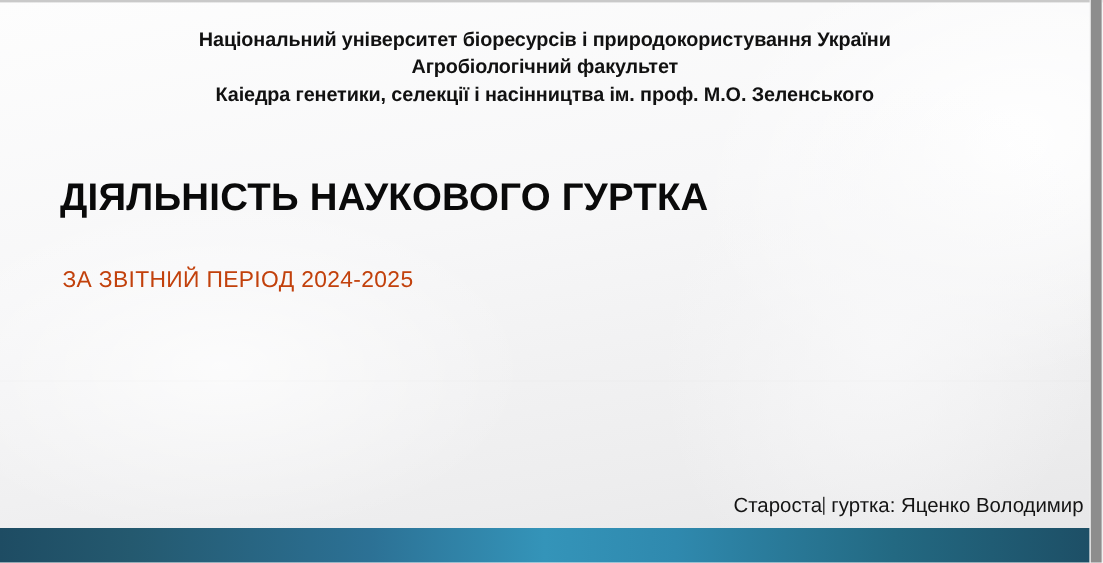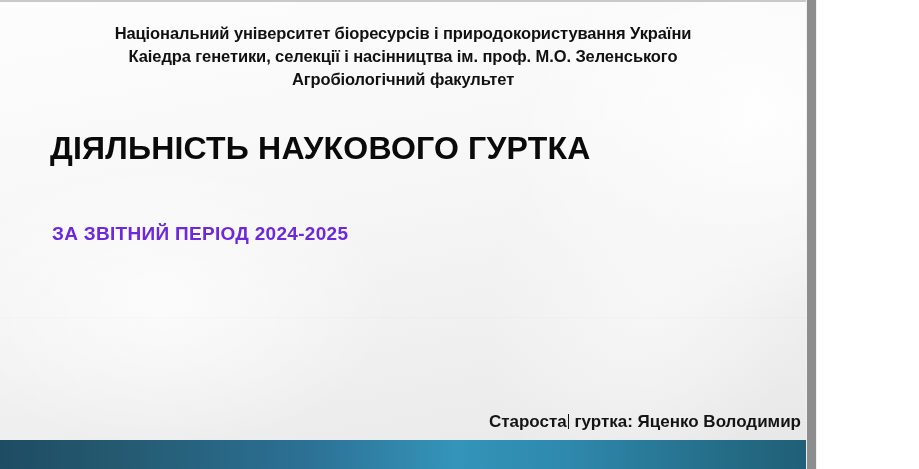--- a/index.html
+++ b/index.html
@@ -5,21 +5,21 @@
   html, body {
     margin: 0;
     padding: 0;
     background: #ffffff;
   }
   body {
     font-family: "Liberation Sans", sans-serif;
   }
   #slide-root {
     position: relative;
-    width: 817px;
+    width: 919px;
     height: 469px;
     overflow: hidden;
     background: #f2f2f2;
   }
 
   
   .bg-base {
     position: absolute;
     inset: 0;
     background:
@@ -107,55 +107,55 @@
     font-size: 16.5px;
     line-height: 23px;
     letter-spacing: -0.1px;
   }
   .header-line { display: block; white-space: nowrap; }
 
   
   .title-block {
     position: absolute;
     left: 50px;
-    top: 128px;
+    top: 144px;
     width: 720px;
     color: #0a0a0a;
     font-weight: bold;
     font-size: 32px;
     line-height: 40px;
     letter-spacing: 0.2px;
   }
   .title-line { display: block; white-space: nowrap; }
 
   
   .subtitle {
     position: absolute;
     left: 52px;
     top: 222px;
-    color: #6d28d9;
-    font-weight: bold;
+    color: #c2410c;
+    font-weight: normal;
     font-size: 19px;
     line-height: 24px;
     letter-spacing: 0.3px;
     white-space: nowrap;
   }
 
   
   .credits {
     position: absolute;
     right: 16px;
     bottom: 36px;
     text-align: right;
     color: #141414;
     font-size: 17px;
     line-height: 22px;
     white-space: nowrap;
   }
-  .credit-line { display: block; font-weight: bold; }
+  .credit-line { display: block; }
   .caret {
     display: inline-block;
     width: 1px;
     height: 15px;
     background: #111111;
     vertical-align: -2px;
     margin: 0 1px;
   }
 
   
@@ -183,22 +183,22 @@
   <div class="bg-base"></div>
   <div class="bg-swirl-a"></div>
   <div class="bg-swirl-b"></div>
   <div class="bg-swirl-c"></div>
   <div class="bg-band"></div>
 
   <div class="top-rule"></div>
 
   <div class="header-block">
     <span class="header-line">Національний університет біоресурсів і природокористування України</span>
+    <span class="header-line">Агробіологічний факультет</span>
     <span class="header-line">Каіедра генетики, селекції і насінництва ім. проф. М.О. Зеленського</span>
-    <span class="header-line">Агробіологічний факультет</span>
   </div>
 
   <div class="title-block">
     <span class="title-line">ДІЯЛЬНІСТЬ НАУКОВОГО ГУРТКА</span>
   </div>
 
   <div class="subtitle">ЗА ЗВІТНИЙ ПЕРІОД 2024-2025</div>
 
   <div class="credits">
     <span class="credit-line"><span>Староста</span><span class="caret"></span><span> гуртка: Яценко Володимир</span></span>

